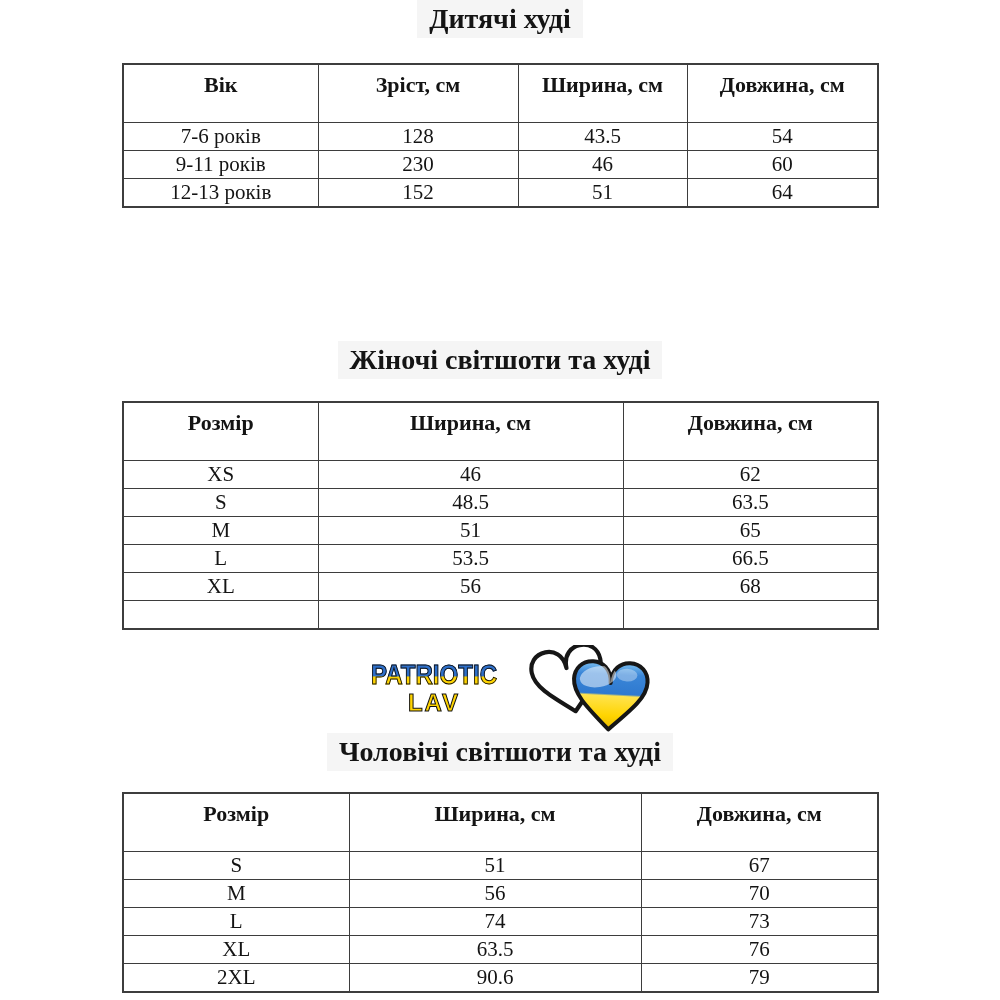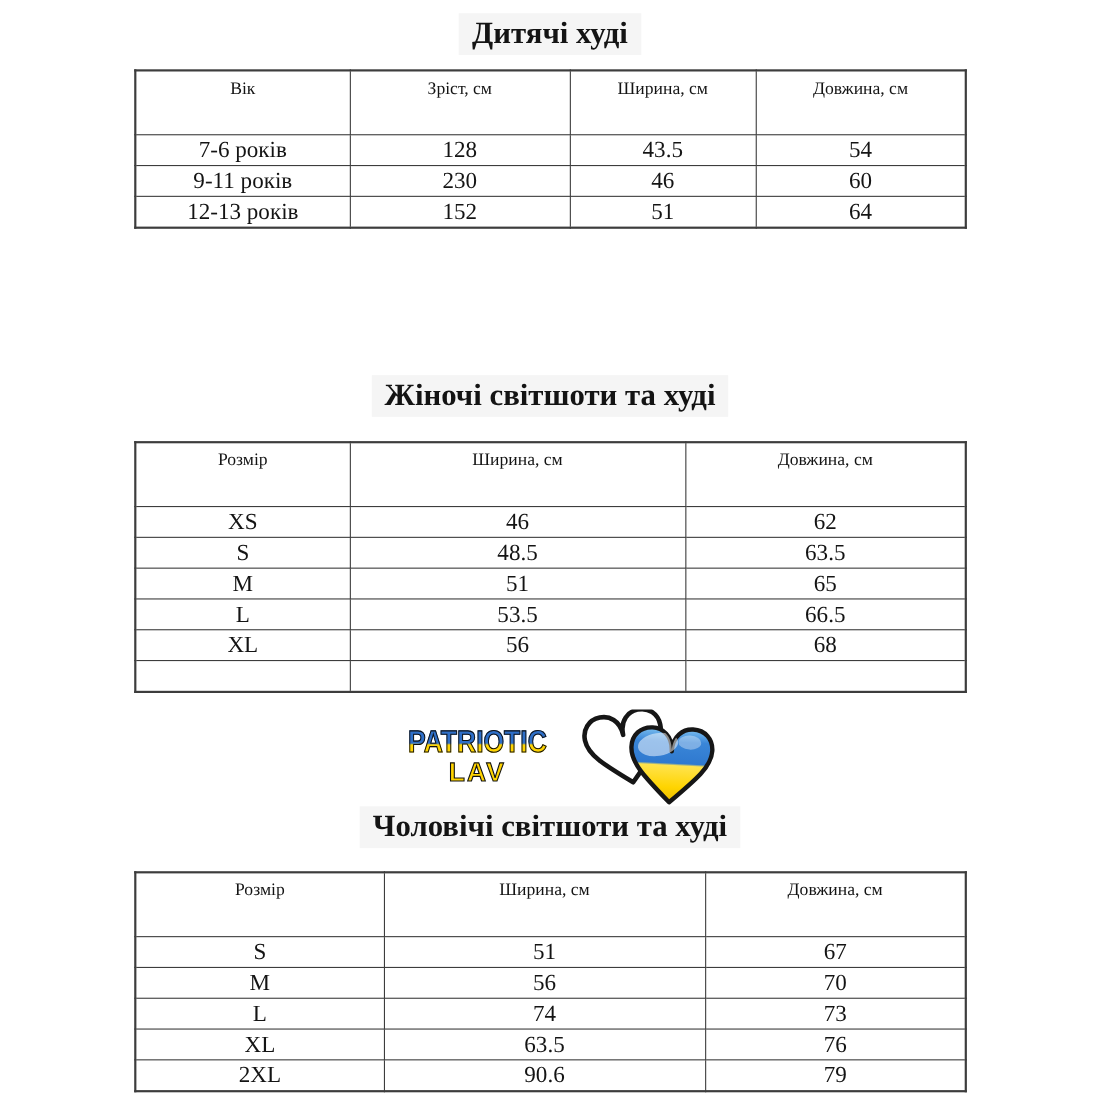--- a/index.html
+++ b/index.html
@@ -14,25 +14,25 @@
   }
   table.size-table{
     position:absolute;left:122px;border-collapse:collapse;table-layout:fixed;
     border:2px solid #3d3d3d;background:#ffffff;
   }
   .size-table th,.size-table td{
     border:1.5px solid #3d3d3d;text-align:center;overflow:hidden;white-space:nowrap;
   }
   .size-table th{
     height:50px;vertical-align:top;padding:7px 4px 0 4px;
-    font-size:16px;font-weight:normal;
+    font-size:22px;font-weight:bold;
   }
   .size-table td{height:27px;vertical-align:middle;padding:0 4px;font-size:21px;}
   #table-kids{top:63px;}
-  #title-kids{top:12px;}
+  #title-kids{top:0;}
   #title-women{top:341px;}
   #table-women{top:401px;}
   #title-men{top:733px;}
   #table-men{top:792px;}
   .logo{
     position:absolute;top:645px;left:50%;transform:translateX(-50%);
     display:flex;align-items:flex-start;gap:10px;
   }
   .logo-text{
     width:170px;text-align:center;padding-top:16px;

